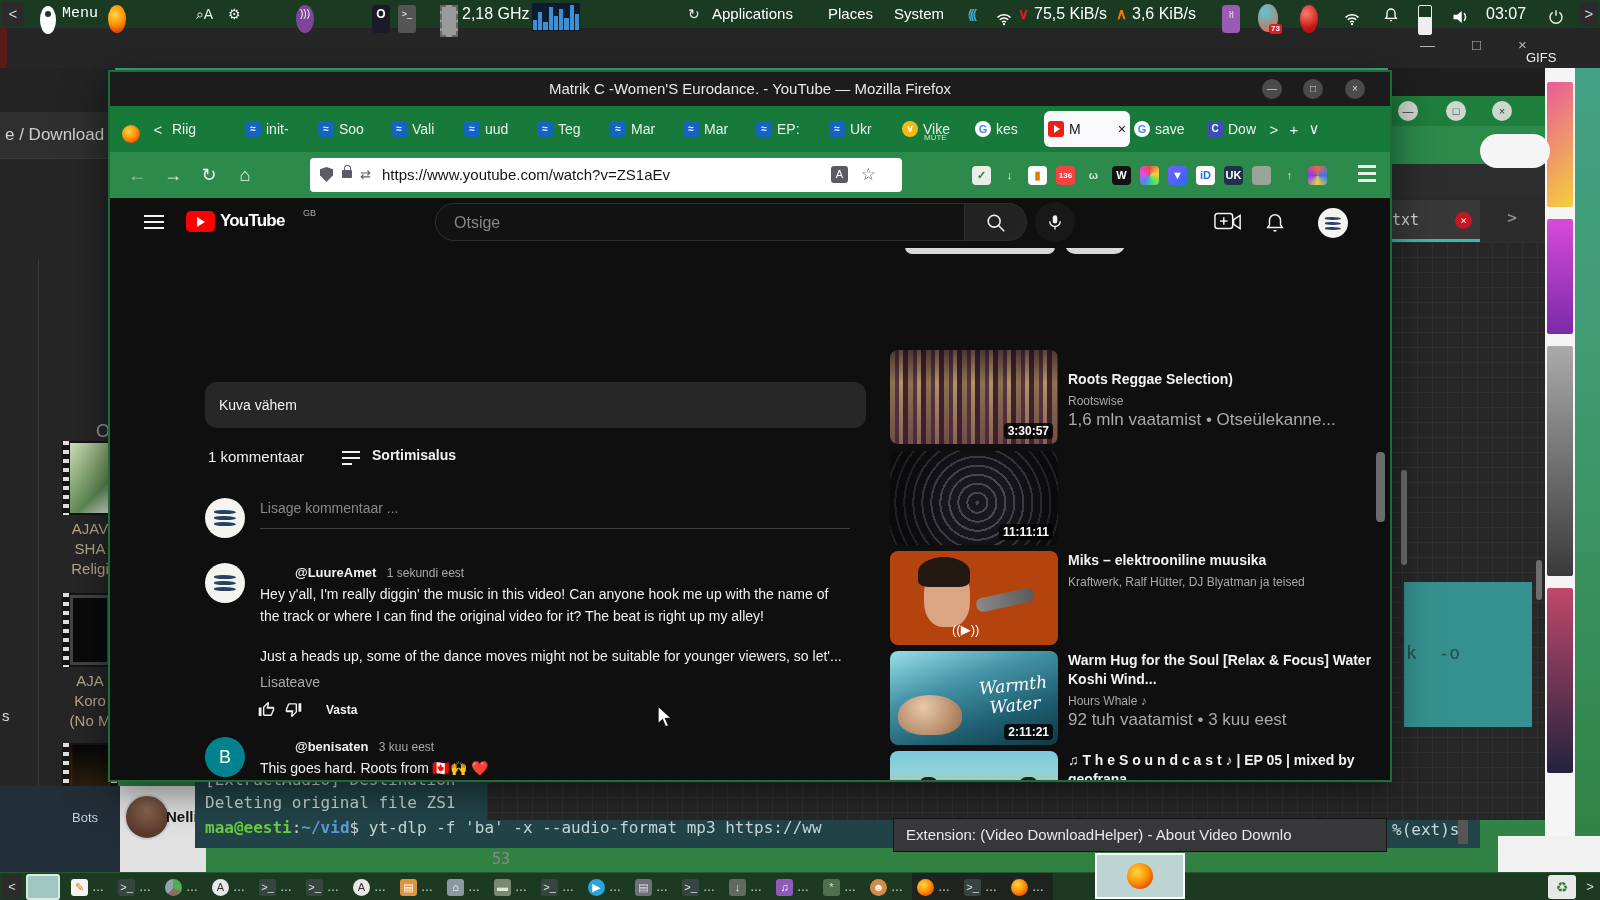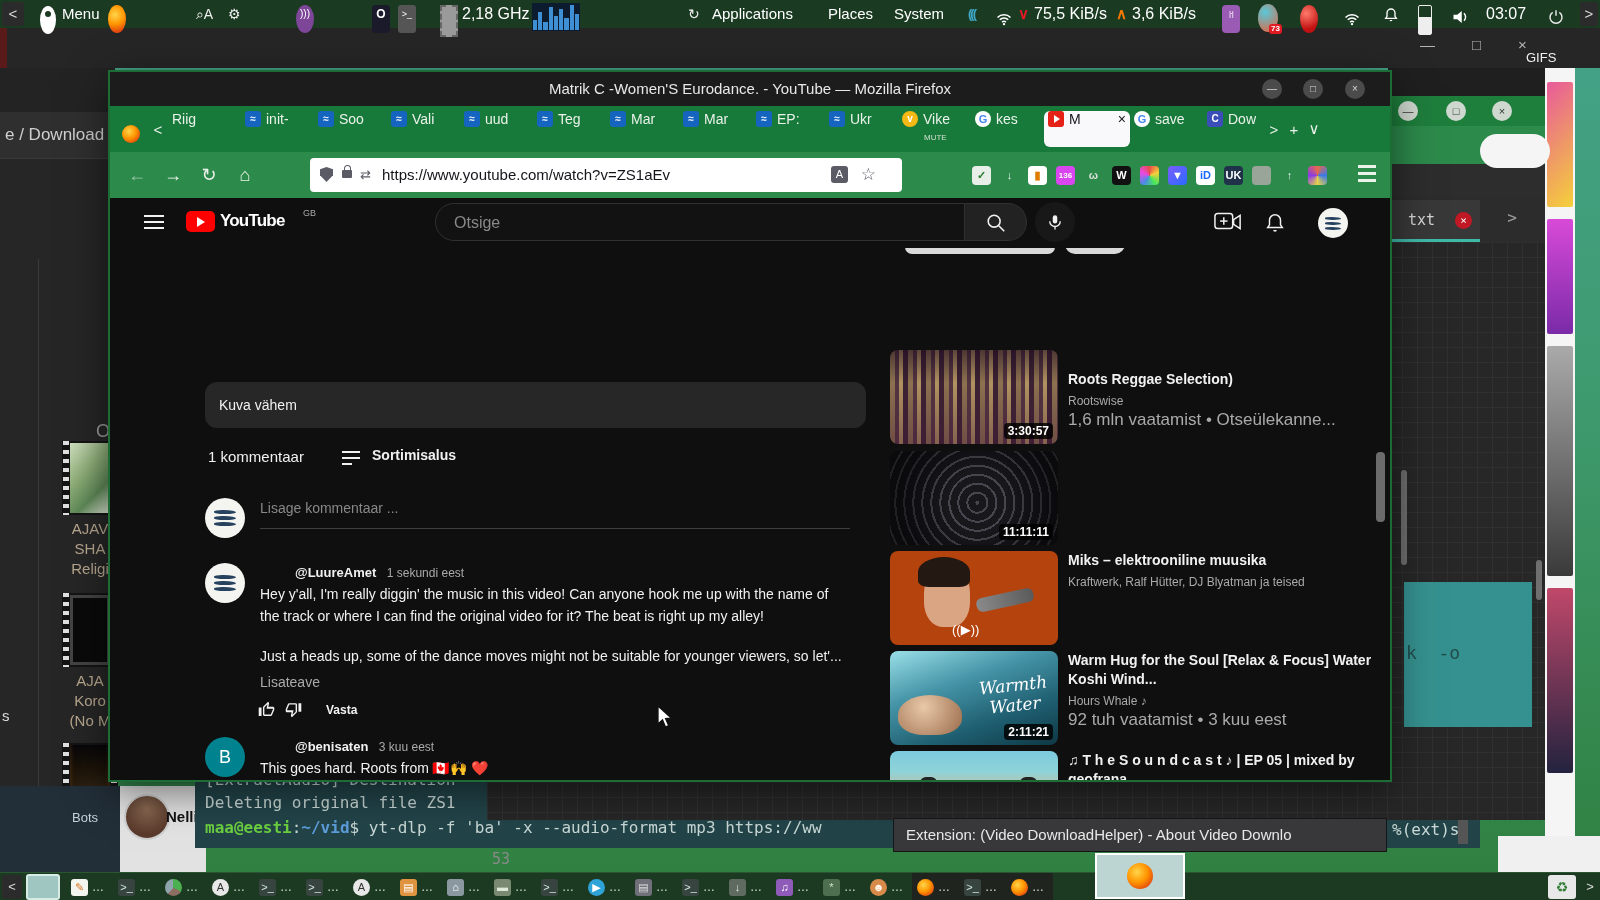--- a/index.html
+++ b/index.html
@@ -65,21 +65,21 @@
     font-family:"DejaVu Sans Mono",monospace;font-size:16px;color:#c9d8d5;}
   #terminal .tline{position:absolute;left:10px;white-space:nowrap;}
   .p-user{color:#6bcf3f;font-weight:bold;}
   .p-path{color:#5d9ddb;font-weight:bold;}
   #term-tail{position:absolute;left:1197px;top:54px;white-space:nowrap;}
   #term-scroll{position:absolute;right:12px;top:50px;width:10px;height:28px;background:#555;}
   
   #editor{position:absolute;left:487px;top:160px;width:1058px;height:660px;background:#272727;z-index:5;
     font-family:"DejaVu Sans Mono",monospace;}
   #editor-tabrow{position:absolute;left:0;top:36px;width:100%;height:46px;background:#2c2c2c;border-bottom:1px solid #1e1e1e;}
-  #editor-tab{position:absolute;right:65px;top:4px;width:90px;height:42px;background:#383838;color:#d5d5d5;font-size:15px;line-height:40px;padding-left:18px;box-sizing:border-box;}
+  #editor-tab{position:absolute;right:65px;top:4px;width:90px;height:42px;background:#383838;color:#d5d5d5;font-size:15px;line-height:40px;padding-left:2px;box-sizing:border-box;}
   #editor-tab .tab-underline{position:absolute;left:0;bottom:0;width:100%;height:3px;background:#3fb8a8;}
   #editor-tab .close-dot{position:absolute;right:8px;top:12px;width:17px;height:17px;border-radius:50%;background:#c01825;color:#fff;font-size:11px;text-align:center;line-height:17px;}
   #editor-next{position:absolute;right:28px;top:48px;color:#9a9a9a;font-size:16px;}
   #editor-body{position:absolute;left:0;top:82px;right:0;bottom:0;
     background-color:#272727;
     background-image:linear-gradient(#303030 1px,transparent 1px),linear-gradient(90deg,#303030 1px,transparent 1px);
     background-size:15px 15px;}
   .ed-line{position:absolute;color:#c9bfae;font-size:17px;white-space:pre;}
   #ed-selection{position:absolute;left:917px;top:340px;width:128px;height:145px;background:#35918f;}
   #ed-sel-text{position:absolute;left:919px;top:400px;color:#214d4d;font-size:18px;white-space:pre;}
@@ -95,21 +95,21 @@
   
   #firefox{position:absolute;left:110px;top:72px;width:1280px;height:708px;z-index:10;
     box-shadow:0 10px 40px rgba(0,0,0,.55);outline:2px solid #1d6b35;background:#0f0f0f;}
   #fx-titlebar{position:absolute;left:0;top:0;width:100%;height:34px;background:#1c1c1c;}
   #fx-title{position:absolute;left:0;top:0;width:100%;text-align:center;color:#e8e8e8;font-size:15px;line-height:34px;}
   .fx-ctrl{position:absolute;top:7px;width:20px;height:20px;border-radius:50%;background:#4b4b4b;color:#d8d8d8;font-size:10px;text-align:center;line-height:20px;}
   #fx-tabbar{position:absolute;left:0;top:34px;width:100%;height:46px;background:#17793a;display:flex;align-items:center;}
   #fx-tabbar .ffb{margin:0 8px 0 12px;}
   .scroll-btn{color:#eaf2ea;font-size:15px;width:20px;text-align:center;flex:none;}
   #fx-tabs{display:flex;height:100%;align-items:center;overflow:hidden;flex:none;width:1096px;}
-  .tab{position:relative;flex:none;width:73px;height:36px;display:flex;align-items:flex-start;padding:0 4px;box-sizing:border-box;border-radius:6px;color:#eaf2ea;font-size:14px;overflow:hidden;}
+  .tab{position:relative;flex:none;width:73px;height:36px;display:flex;align-items:center;padding:0 4px;box-sizing:border-box;border-radius:6px;color:#eaf2ea;font-size:14px;overflow:hidden;}
   .tab.active{background:#f9f9fb;color:#15141a;width:86px;}
   .tab-label{white-space:nowrap;overflow:hidden;}
   .tab-sub{position:absolute;left:26px;top:22px;font-size:8px;color:#cfe0cf;}
   .tab-close{margin-left:auto;font-size:14px;color:#15141a;}
   .tab-icon{flex:none;width:16px;height:16px;margin-right:5px;border-radius:3px;font-size:10px;font-weight:bold;text-align:center;line-height:16px;}
   .fav-err{background:#1565c0;color:#fff;}
   .fav-google{background:#fff;border-radius:50%;color:#4285f4;font-size:11px;}
   .fav-viker{background:#f5b915;border-radius:50%;color:#fff;}
   .fav-convert{background:#3b4db8;color:#fff;}
   .fav-youtube{background:#e62117;position:relative;}
@@ -430,21 +430,21 @@
         <span class="lock-shape"></span>
         <span class="perm-ico">⇄</span>
         <span id="fx-url-text">https://www.youtube.com/watch?v=ZS1aEv</span>
         <span class="translate-chip">A</span>
         <span class="star-ico">☆</span>
       </div>
       <div id="fx-exts">
           <span class="ext-chip" style="background: rgb(232, 239, 232); color: rgb(46, 125, 50);">✓</span>
           <span class="ext-chip" style="background: transparent; color: rgb(238, 244, 238);">↓</span>
           <span class="ext-chip" style="background: rgb(255, 255, 255); color: rgb(224, 123, 0);">▮</span>
-          <span class="ext-chip badge" style="background: #d946ef; color: rgb(255, 255, 255);">136</span>
+          <span class="ext-chip badge" style="background: #ef4444; color: rgb(255, 255, 255);">136</span>
           <span class="ext-chip" style="background: transparent; color: rgb(216, 224, 216);">ω</span>
           <span class="ext-chip" style="background: rgb(17, 17, 17); color: rgb(255, 255, 255);">W</span>
           <span class="ext-chip" style="background: conic-gradient(rgb(232, 74, 74), rgb(245, 208, 58), rgb(74, 232, 90), rgb(74, 138, 232), rgb(232, 74, 232), rgb(232, 74, 74)); color: rgb(255, 255, 255);"></span>
           <span class="ext-chip" style="background: linear-gradient(135deg, rgb(123, 92, 255), rgb(42, 106, 255)); color: rgb(255, 255, 255);">▼</span>
           <span class="ext-chip" style="background: rgb(255, 255, 255); color: rgb(26, 106, 255);">iD</span>
           <span class="ext-chip" style="background: rgb(32, 50, 74); color: rgb(255, 255, 255);">UK</span>
           <span class="ext-chip" style="background: rgb(154, 165, 154); color: rgb(255, 255, 255);"></span>
           <span class="ext-chip" style="background: transparent; color: rgb(232, 239, 232);">↑</span>
           <span class="ext-chip" style="background: conic-gradient(rgb(232, 104, 74), rgb(58, 122, 232), rgb(232, 210, 74), rgb(138, 58, 232), rgb(232, 104, 74)); color: rgb(255, 255, 255);"></span>
         </div>
@@ -706,21 +706,21 @@
       </div>
     <span id="tb-trash">♻</span>
     <span id="tb-fwd">&gt;</span>
   </div>
 
   <div id="top-panel">
     <span class="abs panel-chip" style="left:2px;top:2px!important;width:22px;height:24px;line-height:24px;">&lt;</span>
     <span class="abs distro-logo" style="left:40px;">
         <i></i>
       </span>
-    <span class="abs" style="left:62px;">Menu</span>
+    <span class="abs" style="left:62px;font-family:Liberation Mono, monospace;">Menu</span>
     <span class="abs ff-ball" style="left:108px;"></span>
     <span class="abs mini-ico" style="left:196px;">⌕A</span>
     <span class="abs mini-ico" style="left:228px;">⚙</span>
     <span class="abs tor-ico" style="left:296px;">)))</span>
     <span class="abs opera-ico" style="left:372px;">O</span>
     <span class="abs term-ico" style="left:398px;">&gt;_</span>
     <span class="abs cpu-chip" style="left:440px;"></span>
     <span class="abs" style="left:462px;font-size:16px;">2,18 GHz</span>
     <span class="abs net-graph" style="left:532px;">
         <i style="height:40%"></i>

